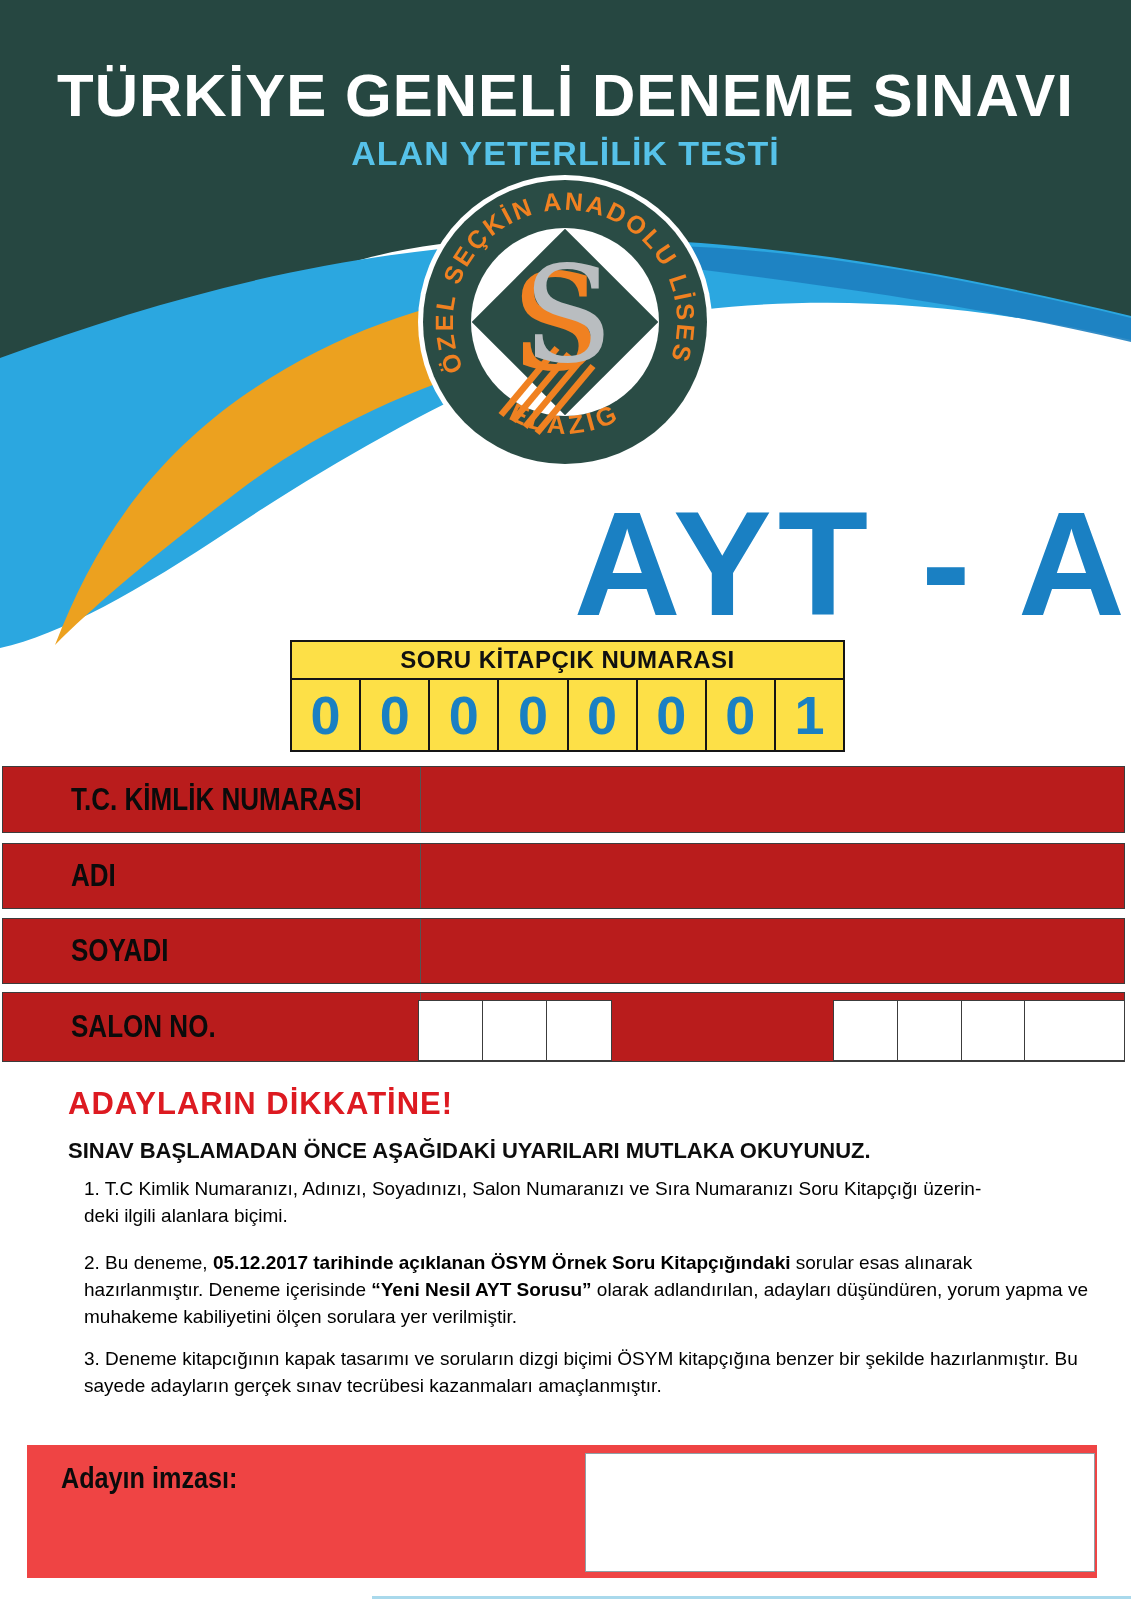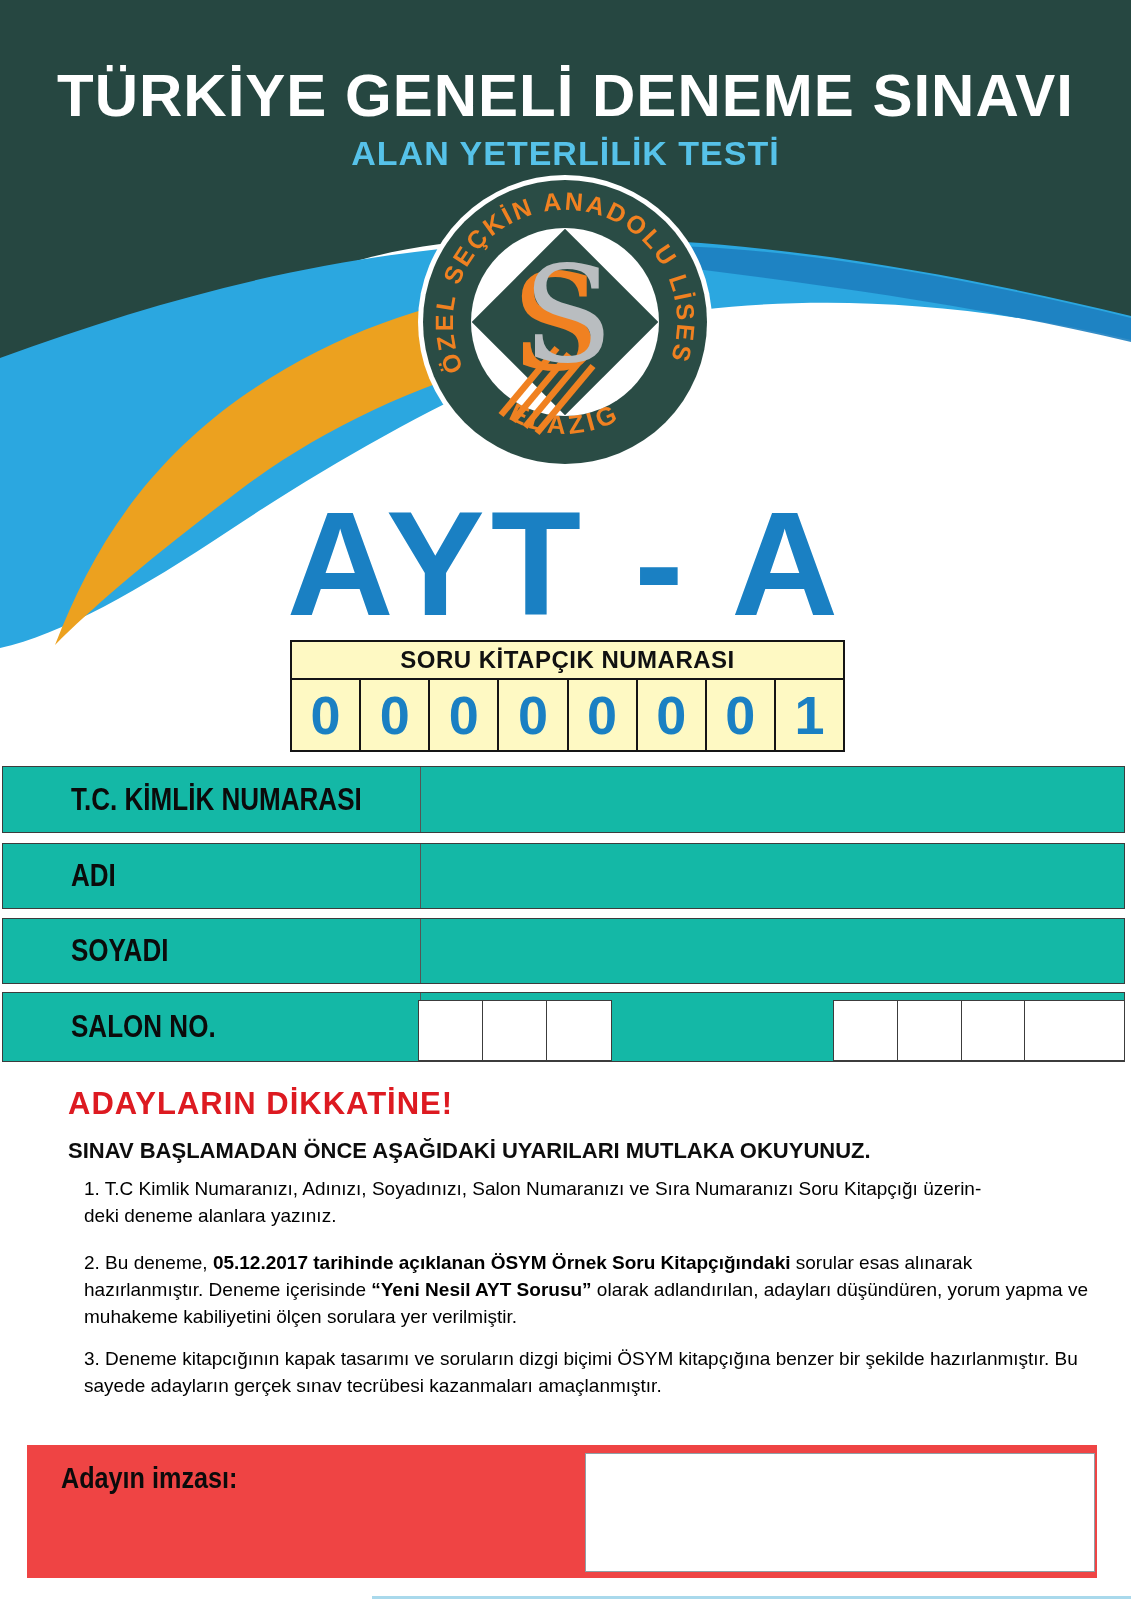--- a/index.html
+++ b/index.html
@@ -4,32 +4,32 @@
 <style>
   html,body{margin:0;padding:0;background:#fff;}
   #page{position:relative;width:1131px;height:1600px;background:#fff;overflow:hidden;
         font-family:"Liberation Sans",sans-serif;}
   
   #header-svg{position:absolute;left:0;top:0;width:1131px;height:760px;}
   .hdr-title{position:absolute;left:0;top:66px;width:1131px;text-align:center;
              color:#ffffff;font-weight:bold;font-size:60px;letter-spacing:1px;line-height:1;}
   .hdr-subtitle{position:absolute;left:0;top:136px;width:1131px;text-align:center;
              color:#56c2e9;font-weight:bold;font-size:34px;letter-spacing:1px;line-height:1;}
-  .exam-code{position:absolute;left:0;top:490px;width:1131px;text-align:center;
+  .exam-code{position:absolute;left:0;top:490px;width:1131px;text-align:right;
              color:#1a80c3;font-weight:bold;font-size:148px;letter-spacing:6px;line-height:1;}
   
-  .booklet{position:absolute;left:290px;top:640px;width:551px;border:2px solid #151515;background:#fef9c3;}
+  .booklet{position:absolute;left:290px;top:640px;width:551px;border:2px solid #151515;background:#fde047;}
   .booklet-label{height:36px;border-bottom:2px solid #151515;display:flex;align-items:center;justify-content:center;
              font-weight:bold;font-size:24px;color:#111;letter-spacing:.5px;}
   .booklet-digits{display:flex;height:70px;}
   .booklet-digit{flex:1;border-left:2px solid #151515;display:flex;align-items:center;justify-content:center;
              color:#1a80c3;font-weight:bold;font-size:54px;}
   .booklet-digit:first-child{border-left:none;}
   
-  .frow{position:absolute;left:2px;width:1121px;border:1px solid #3c3c3c;background:#14b8a6;}
+  .frow{position:absolute;left:2px;width:1121px;border:1px solid #3c3c3c;background:#b91c1c;}
   .frow-label{position:absolute;left:68px;top:0;bottom:0;display:flex;align-items:center;
              font-weight:bold;font-size:31px;color:#0b0b0b;white-space:nowrap;}
   .cond{display:inline-block;transform:scaleX(.84);transform-origin:left center;}
   .vdiv{position:absolute;left:417px;top:0;bottom:0;width:1px;background:#555;}
   #row-tc{top:766px;height:65px;}
   #row-adi{top:843px;height:64px;}
   #row-soyadi{top:918px;height:64px;}
   #row-salon{top:992px;height:68px;}
   .mini-cell{position:absolute;background:#fff;border:1px solid #3c3c3c;top:1000px;height:59px;}
   .sira-label{position:absolute;left:611px;top:992px;height:68px;width:222px;display:flex;align-items:center;justify-content:center;
@@ -147,21 +147,21 @@
   <div class="mini-cell" style="left:833px;width:63px;"></div>
   <div class="mini-cell" style="left:897px;width:63px;"></div>
   <div class="mini-cell" style="left:961px;width:62px;"></div>
   <div class="mini-cell" style="left:1024px;width:99px;"></div>
 
   <div class="notice-heading">ADAYLARIN DİKKATİNE!</div>
   <div class="notice-sub">SINAV BAŞLAMADAN ÖNCE AŞAĞIDAKİ UYARILARI MUTLAKA OKUYUNUZ.</div>
 
   <div class="para" id="p1">
     <span>1. T.C Kimlik Numaranızı, Adınızı, Soyadınızı, Salon Numaranızı ve Sıra Numaranızı Soru Kitapçığı üzerin-</span><br>
-    <span>deki deneme alanlara yazınız.</span>
+    <span>deki ilgili alanlara biçimi.</span>
   </div>
 
   <div class="para" id="p2">
     <span>2. Bu deneme, </span><span class="b">05.12.2017 tarihinde açıklanan ÖSYM Örnek Soru Kitapçığındaki</span><span> sorular esas alınarak hazırlanmıştır. Deneme içerisinde </span><span class="b">“Yeni Nesil AYT Sorusu”</span><span> olarak adlandırılan, adayları düşündüren, yorum yapma ve muhakeme kabiliyetini ölçen sorulara yer verilmiştir.</span>
   </div>
 
   <div class="para" id="p3">
     <span>3. Deneme kitapcığının kapak tasarımı ve soruların dizgi biçimi ÖSYM kitapçığına benzer bir şekilde hazırlanmıştır. Bu sayede adayların gerçek sınav tecrübesi kazanmaları amaçlanmıştır.</span>
   </div>
 

